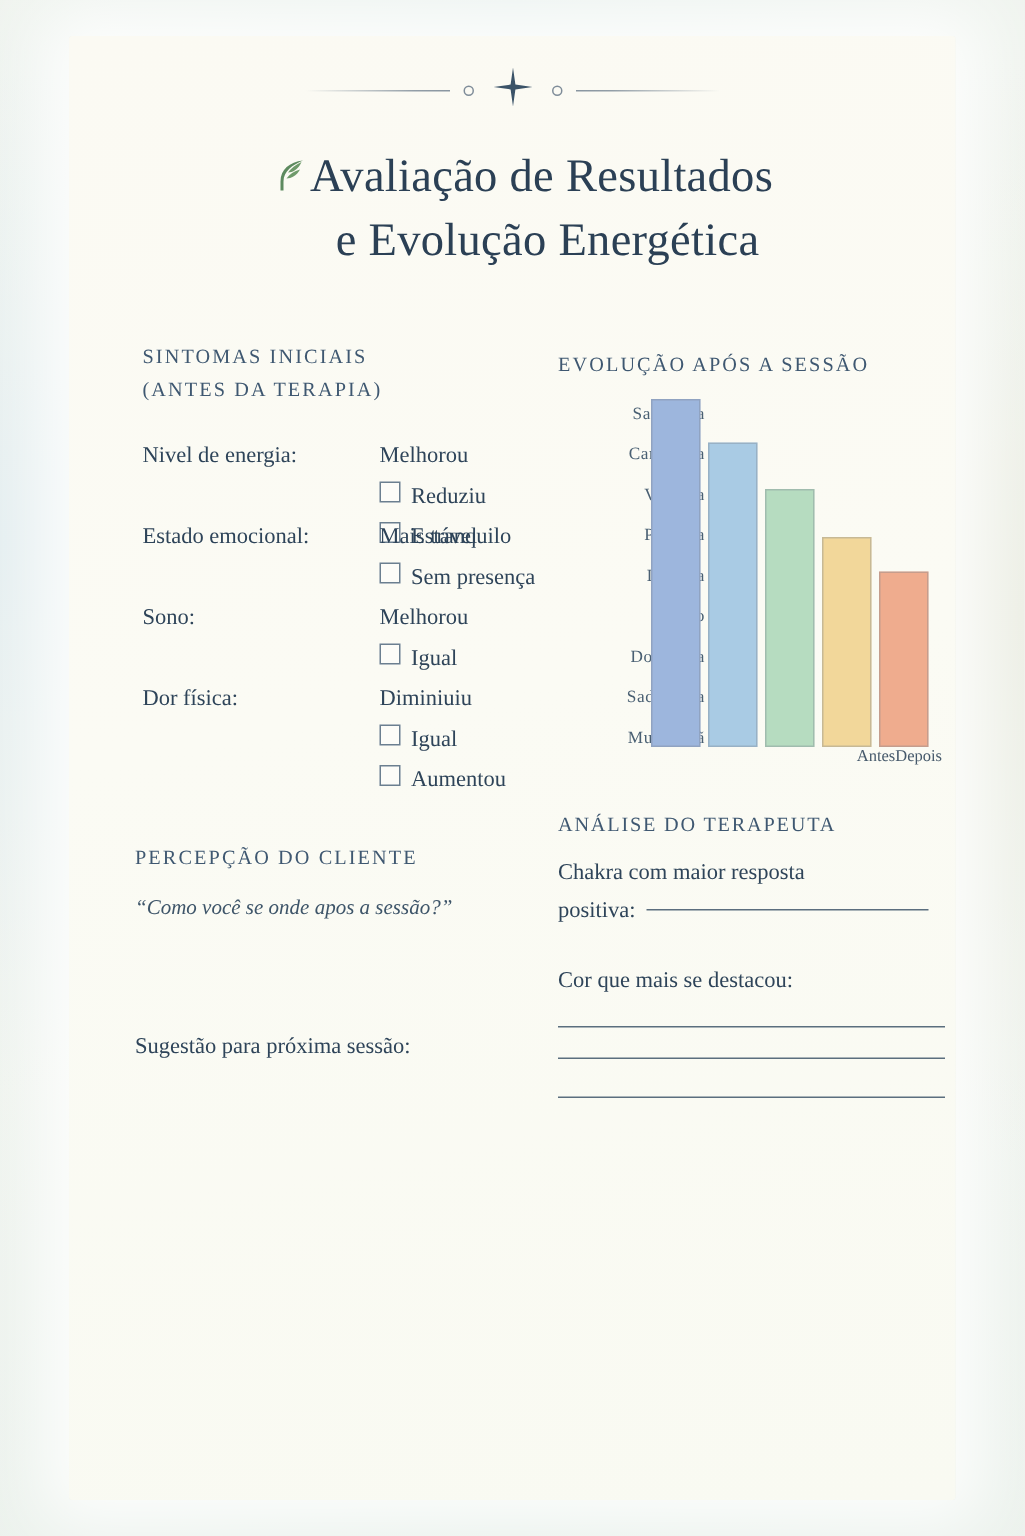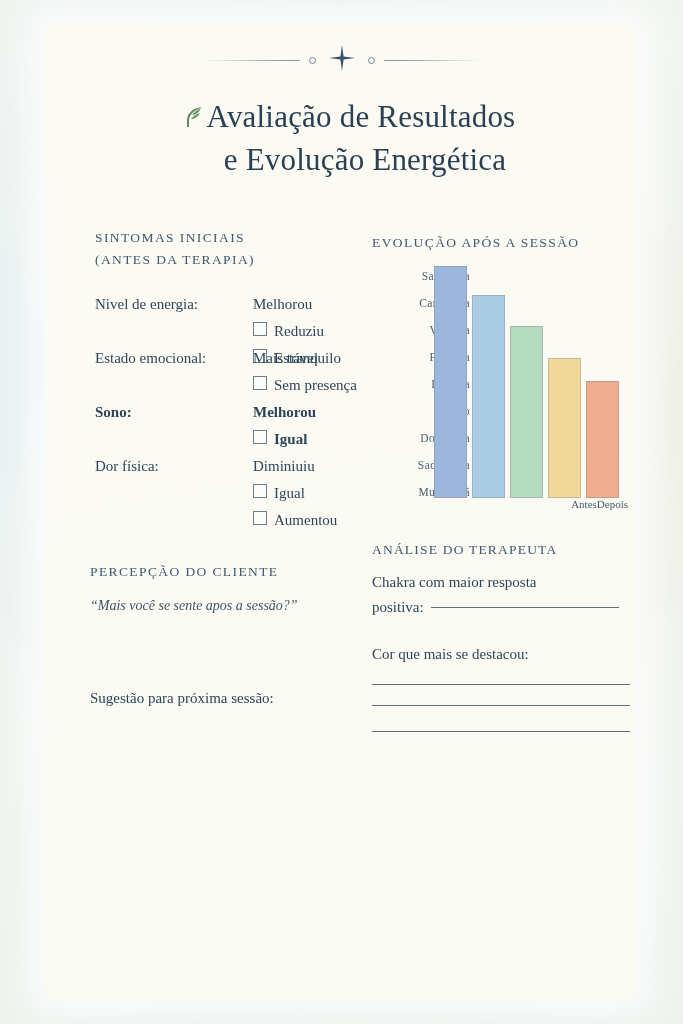--- a/index.html
+++ b/index.html
@@ -331,21 +331,21 @@
         </div>
 
         <div class="field" style="margin-top:28px;">
           <span class="flabel">Estado emocional:</span>
           <div class="opts">
             <div class="opt first"><span>Mais tranquilo</span></div>
             <div class="opt"><span class="box"></span><span>Sem presença</span></div>
           </div>
         </div>
 
-        <div class="field" style="margin-top:28px;font-weight:bold;">
+        <div class="field" style="margin-top:28px;">
           <span class="flabel">Sono:</span>
           <div class="opts">
             <div class="opt first"><span>Melhorou</span></div>
             <div class="opt"><span class="box"></span><span>Igual</span></div>
           </div>
         </div>
 
         <div class="field" style="margin-top:28px;">
           <span class="flabel">Dor física:</span>
           <div class="opts">
@@ -380,21 +380,21 @@
           <div class="axis">
             <span>Antes</span>
             <span>Depois</span>
           </div>
         </div>
       </div>
     </div>
 
     <div class="lower">
       <div class="perc-head">PERCEPÇÃO DO CLIENTE</div>
-      <div class="quote">“Mais você se sente apos a sessão?”</div>
+      <div class="quote">“Como você se onde apos a sessão?”</div>
 
       <div class="analise-head">ANÁLISE DO TERAPEUTA</div>
 
       <div class="ra ra1">
         <div>Chakra com maior resposta</div>
         <div>
           <span>positiva:</span>
           <span class="rule inline" style="width:188px;"></span>
         </div>
       </div>

